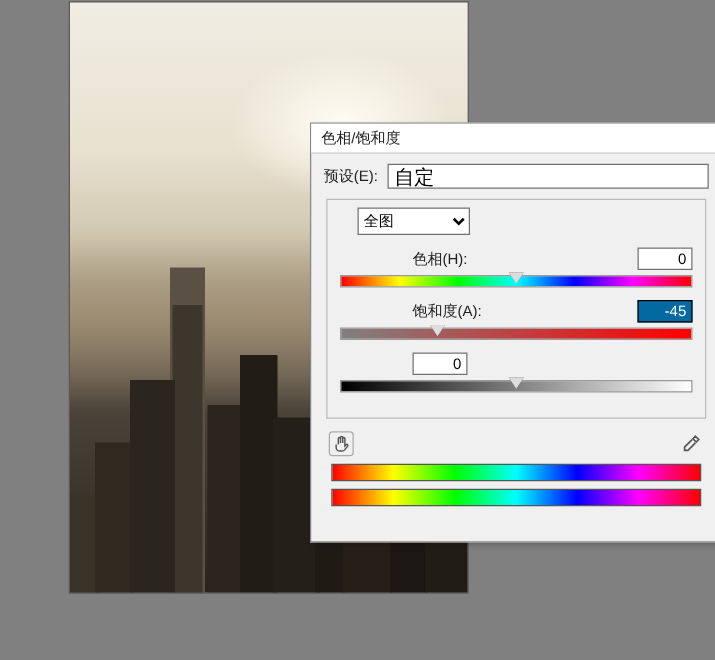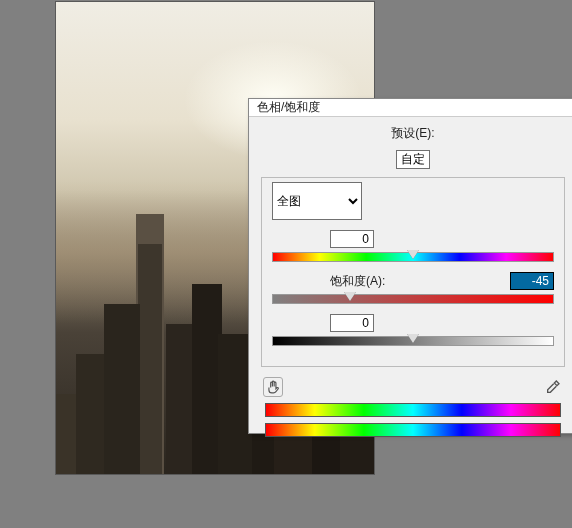--- a/index.html
+++ b/index.html
@@ -44,41 +44,41 @@
   }
   .titlebar {
     height: 24px; padding: 0 8px;
     background: #fff;
     border-bottom: 1px solid #ccc;
     display: flex; align-items: center;
     font-size: 12px; color: #222;
   }
   .body { padding: 8px 8px 8px 8px; flex: 1; position: relative; }
   .lbl { color: #222; }
-  .preset-row { display:flex; align-items:center; gap:8px; padding: 0 2px 8px 2px; flex-direction: column; }
+  .preset-row { display:flex; align-items:center; gap:8px; padding: 0 2px 8px 2px; }
   .preset-select {
     flex: 1;
     height: 20px;
     background: #fff;
     border: 1px solid #707070;
     padding: 0 4px;
-    font-size: 12px;
+    font-size: 16px;
   }
   .group {
     border: 1px solid #bbb;
     padding: 10px 10px 10px 10px;
     margin: 0 4px 10px 4px;
     position: relative;
   }
   .channel-select {
-    width: 90px; height: 38px;
+    width: 90px; height: 22px;
     background: #fff;
     border: 1px solid #707070;
     font-size: 12px;
-    margin: -6px 0 10px 0;
+    margin: -6px 0 10px 14px;
   }
   .param { display:flex; align-items:center; margin: 0 0 4px 58px; }
   .plabel { flex: 1; color: #222; }
   .pinput {
     width: 44px; height: 18px;
     border: 1px solid #707070;
     background: #fff;
     text-align: right;
     padding: 0 4px;
     font-size: 12px;
@@ -165,20 +165,21 @@
         <span>自定</span>
       </div>
     </div>
 
     <div class="group">
       <select class="channel-select">
         <option>全图</option>
       </select>
 
       <div class="param">
+        <span class="plabel">色相(H):</span>
         <input class="pinput" value="0" style="">
       </div>
       <div class="slider hue">
         <div class="thumb" style="left:50%"></div>
       </div>
 
       <div class="param">
         <span class="plabel">饱和度(A):</span>
         <input class="pinput sel" value="-45" style="">
       </div>

